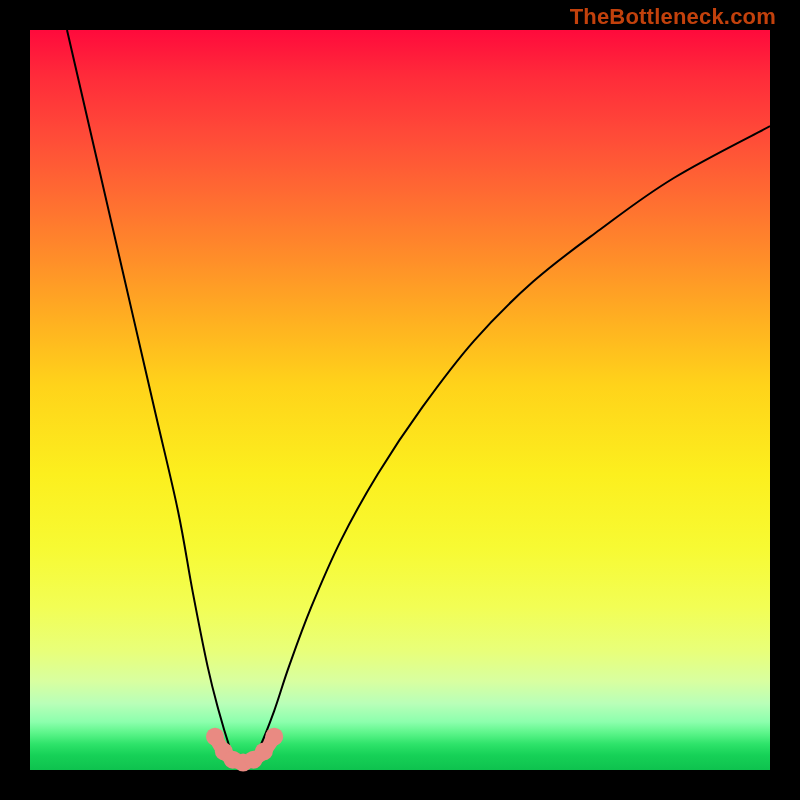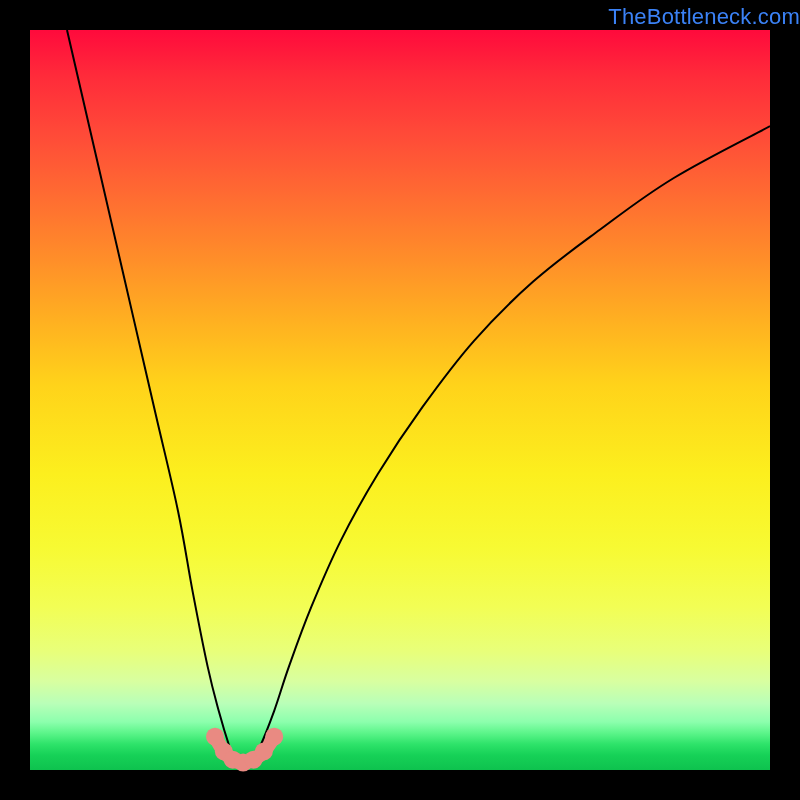--- a/index.html
+++ b/index.html
@@ -52,25 +52,25 @@
     position: absolute;
     left: 0;
     top: 0;
     width: 740px;
     height: 740px;
     overflow: visible;
   }
   .watermark {
     position: absolute;
     top: 4px;
-    right: 0;
-    color: #3b82f6;
+    right: 24px;
+    color: #c2410c;
     font-size: 22px;
     letter-spacing: 0.2px;
-    font-weight: 400;
+    font-weight: 700;
   }
 </style>
 </head>
 <body>
 
 <div class="frame">
   <div class="plot">
     <svg class="curve" viewBox="0 0 740 740" preserveAspectRatio="none">
       <path id="min-band-path" fill="none" stroke-linecap="round" stroke-linejoin="round" d="M 185 706.7 C 186.5984 709.364, 190.6832 717.3708, 193.88 721.5 C 197.0768 725.6292, 199.29679999999996 727.6419999999999, 202.75999999999996 729.64 C 206.22319999999996 731.638, 209.39040000000003 732.6, 213.12000000000003 732.6 C 216.84960000000004 732.6, 219.75039999999998 731.638, 223.48 729.64 C 227.2096 727.6419999999999, 230.1104 725.6292, 233.84 721.5 C 237.5696 717.3708, 242.33520000000001 709.364, 244.20000000000002 706.7" stroke="#e98a82" stroke-width="14"></path>
       <path id="curve-path" fill="none" stroke="#000000" stroke-width="2" d="M 37 0 C 40.996 17.316000000000006, 51.208 61.56800000000005, 59.2 96.20000000000005 C 67.19200000000001 130.83200000000005, 73.408 157.76799999999997, 81.4 192.39999999999998 C 89.39200000000001 227.03199999999998, 95.608 253.96800000000002, 103.60000000000001 288.6 C 111.59200000000001 323.232, 117.808 350.168, 125.80000000000001 384.8 C 133.792 419.432, 141.34 449.032, 148 481 C 154.66 512.968, 157.472 534.428, 162.8 562.4 C 168.12800000000001 590.372, 172.938 615.088, 177.6 636.4 C 182.262 657.712, 184.704 666.1479999999999, 188.70000000000002 680.8 C 192.69600000000003 695.452, 196.47 707.81, 199.8 717.8 C 203.13000000000002 727.79, 203.87000000000003 732.9699999999999, 207.20000000000002 736.3 C 210.53 739.63, 214.30399999999997 739.63, 218.29999999999998 736.3 C 222.296 732.9699999999999, 224.738 727.79, 229.4 717.8 C 234.062 707.81, 238.872 695.452, 244.20000000000002 680.8 C 249.52800000000002 666.1479999999999, 252.34 655.048, 259 636.4 C 265.65999999999997 617.752, 271.876 599.844, 281.2 577.2 C 290.524 554.556, 298.812 534.576, 310.8 510.6 C 322.788 486.624, 333.14799999999997 467.976, 347.79999999999995 444 C 362.45199999999994 420.024, 374.884 401.37600000000003, 392.20000000000005 377.40000000000003 C 409.5160000000001 353.42400000000004, 424.02 333.444, 444 310.8 C 463.98 288.156, 480.55600000000004 271.5799999999999, 503.20000000000005 251.59999999999997 C 525.844 231.61999999999998, 544.4920000000001 218.44800000000006, 569.8000000000001 199.80000000000007 C 595.1080000000001 181.15200000000007, 613.164 166.648, 643.8 148 C 674.4359999999999 129.352, 722.684 105.52400000000003, 740 96.20000000000005"></path>

